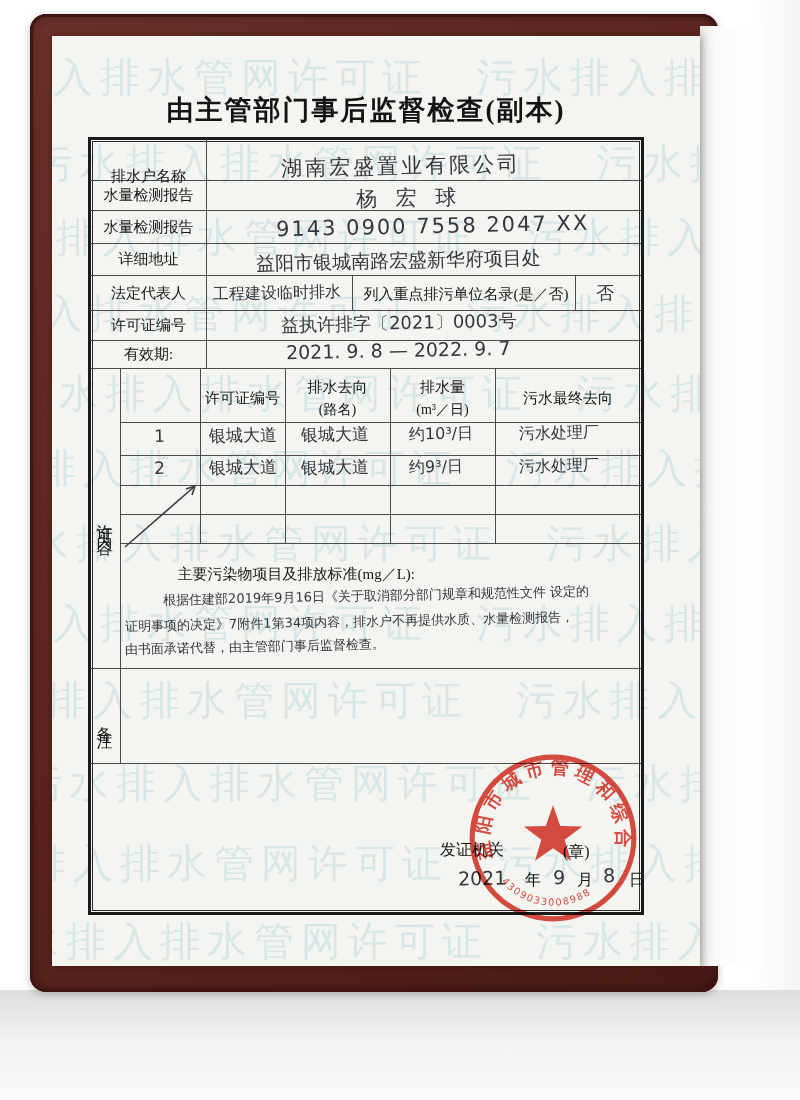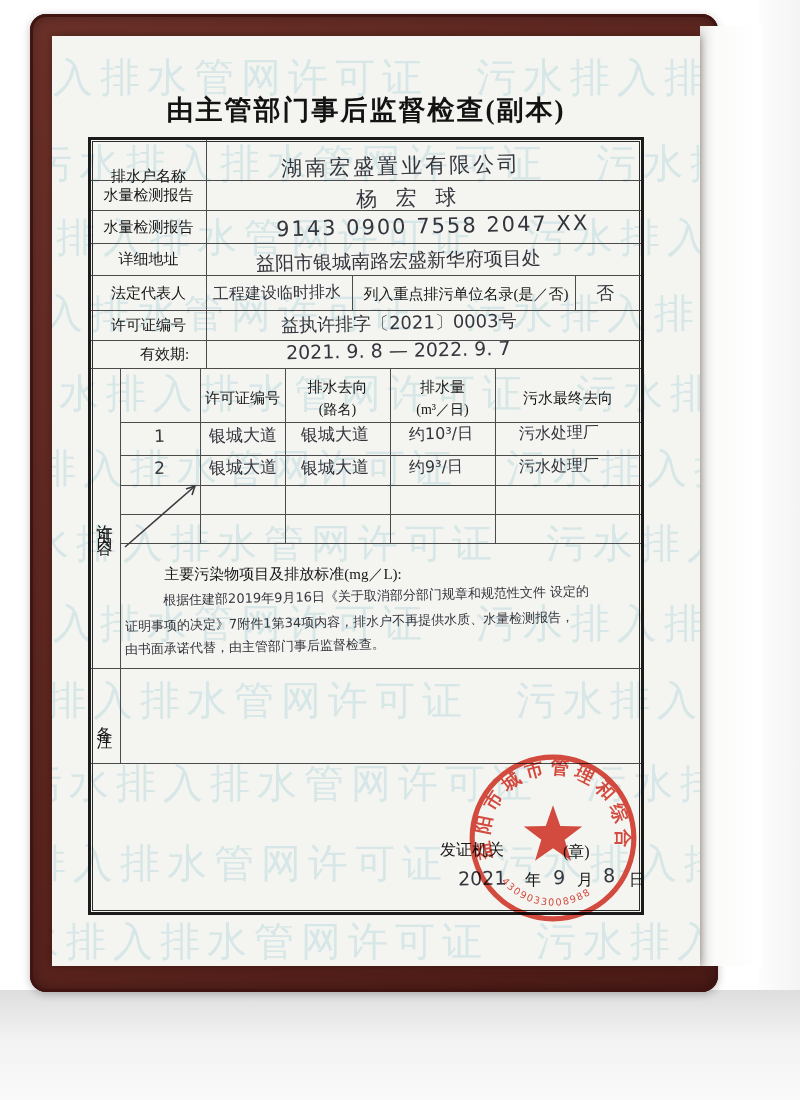--- a/index.html
+++ b/index.html
@@ -111,21 +111,21 @@
 
     <div class="ln hline" style="left:0;top:528px;width:550px"></div>
     <div class="ln hline" style="left:0;top:623px;width:550px"></div>
 
     <div class="lbl" style="left:0;top:28px;width:115px">排水户名称</div>
     <div class="lbl" style="left:0;top:47px;width:115px">水量检测报告</div>
     <div class="lbl" style="left:0;top:79px;width:115px">水量检测报告</div>
     <div class="lbl" style="left:0;top:111px;width:115px">详细地址</div>
     <div class="lbl" style="left:0;top:145px;width:115px">法定代表人</div>
     <div class="lbl" style="left:0;top:177px;width:115px">许可证编号</div>
-    <div class="lbl" style="left:16px;top:206px;width:115px">有效期:</div>
+    <div class="lbl" style="left:0;top:206px;width:115px">有效期:</div>
 
     <div class="hw" style="left:190px;top:12px;font-size:21px;letter-spacing:3px">湖南宏盛置业有限公司</div>
     <div class="hw" style="left:265px;top:44px;font-size:21px;letter-spacing:6px">杨 宏 球</div>
     <div class="hw" style="left:185px;top:74px;font-size:21px;letter-spacing:2px">9143 0900 7558 2047 XX</div>
     <div class="hw" style="left:165px;top:108px;font-size:19px">益阳市银城南路宏盛新华府项目处</div>
     <div class="hw" style="left:122px;top:143px;font-size:16px">工程建设临时排水</div>
     <div class="lbl" style="left:266px;top:146px;width:218px">列入重点排污单位名录(是／否)</div>
     <div class="hw" style="left:505px;top:141px;font-size:18px">否</div>
     <div class="hw" style="left:190px;top:171px;font-size:18px">益执许排字〔2021〕0003号</div>
     <div class="hw" style="left:195px;top:199px;font-size:19px">2021. 9. 8  —  2022. 9. 7</div>
@@ -154,21 +154,21 @@
     <div class="hw" style="left:210px;top:316px;font-size:17px">银城大道</div>
     <div class="hw" style="left:318px;top:317px;font-size:16px">约9³/日</div>
     <div class="hw" style="left:428px;top:316px;font-size:16px">污水处理厂</div>
 
     <svg class="arrow-svg" viewBox="0 0 556 778">
       <line x1="34" y1="407" x2="104" y2="346" stroke="#3a3a3f" stroke-width="1.6"></line>
       <line x1="104" y1="346" x2="95" y2="349" stroke="#3a3a3f" stroke-width="1.6"></line>
       <line x1="104" y1="346" x2="101" y2="355" stroke="#3a3a3f" stroke-width="1.6"></line>
     </svg>
 
-    <div class="lbl" style="left:42px;top:426px;width:300px;text-align:center">主要污染物项目及排放标准(mg／L):</div>
+    <div class="lbl" style="left:24px;top:426px;width:300px;text-align:right">主要污染物项目及排放标准(mg／L):</div>
     <div class="hw" style="left:72px;top:447px;font-size:13px">根据住建部2019年9月16日《关于取消部分部门规章和规范性文件 设定的</div>
     <div class="hw" style="left:34px;top:473px;font-size:13px">证明事项的决定》7附件1第34项内容，排水户不再提供水质、水量检测报告，</div>
     <div class="hw" style="left:34px;top:498px;font-size:13px">由书面承诺代替，由主管部门事后监督检查。</div>
 
     <div class="lbl vert" style="left:4px;top:556px;height:46px">备注</div>
 
     <div class="lbl" style="left:349px;top:701px;width:80px;font-size:16px;text-align:left">发证机关</div>
     <div class="lbl" style="left:472px;top:703px;width:60px;font-size:16px;text-align:left">(章)</div>
 
     <div class="hw date-hw" style="left:367px;top:727px">2021</div>

